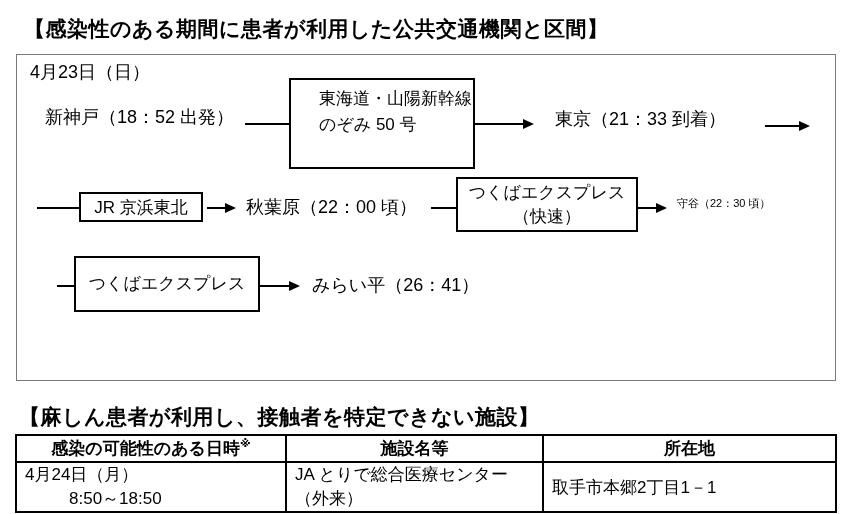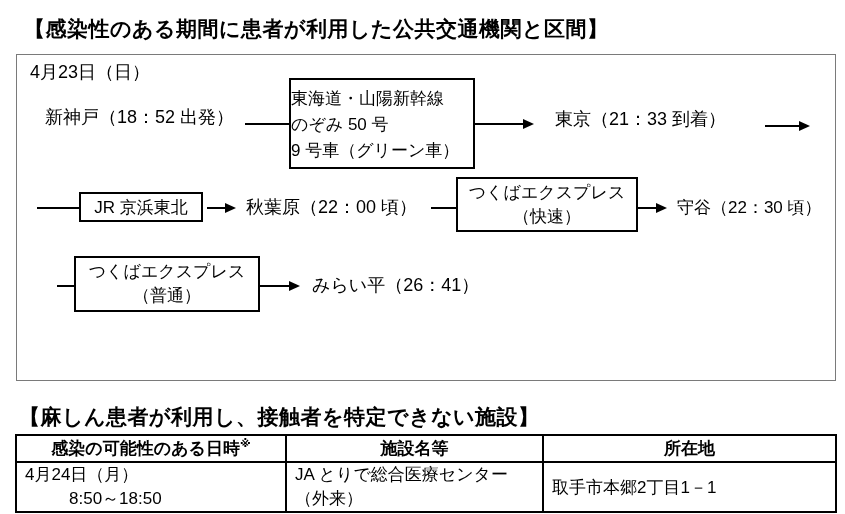--- a/index.html
+++ b/index.html
@@ -19,21 +19,21 @@
     border:1.5px solid #7a7a7a;background:#fff;
   }
   .date{left:13px;top:5px;font-size:18px;white-space:nowrap;}
 
   .station{font-size:18px;font-weight:400;white-space:nowrap;}
   .train-box{
     border:2px solid #000;background:#fff;font-size:17px;
     box-sizing:border-box;white-space:nowrap;
   }
   .train-box .ln{line-height:26px;}
-  .tb-left{text-align:left;padding:6px 4px 0 0;}
+  .tb-left{text-align:left;padding:6px 4px 0 28px;}
   .tb-center{text-align:center;display:flex;flex-direction:column;justify-content:center;}
 
   .hline{height:2px;background:#000;}
   .arrow{height:2px;background:#000;}
   .arrow::after{
     content:"";position:absolute;right:-11px;top:50%;transform:translateY(-50%);
     width:0;height:0;border-left:11px solid #000;
     border-top:5px solid transparent;border-bottom:5px solid transparent;
   }
 
@@ -60,44 +60,42 @@
 
 <div class="abs diagram">
 
   <div class="abs date">4月23日（日）</div>
 
   <div class="abs station" style="left:28px;top:50px;">新神戸（18：52 出発）</div>
   <div class="abs hline" style="left:228px;top:68px;width:44px;"></div>
   <div class="abs train-box tb-left" style="left:272px;top:23px;width:186px;height:91px;">
     <div class="ln">東海道・山陽新幹線</div>
     <div class="ln">のぞみ 50 号</div>
-    <div class="ln">9 号車（グリーン車）</div>
   </div>
   <div class="abs arrow" style="left:458px;top:68px;width:48px;"></div>
   <div class="abs station" style="left:538px;top:52px;">東京（21：33 到着）</div>
   <div class="abs arrow" style="left:748px;top:70px;width:34px;"></div>
 
   <div class="abs hline" style="left:20px;top:152px;width:42px;"></div>
   <div class="abs train-box tb-center" style="left:62px;top:137px;width:124px;height:30px;">
     <div class="ln" style="line-height:17px;">JR 京浜東北</div>
   </div>
   <div class="abs arrow" style="left:190px;top:152px;width:18px;"></div>
   <div class="abs station" style="left:229px;top:140px;">秋葉原（22：00 頃）</div>
   <div class="abs hline" style="left:414px;top:152px;width:25px;"></div>
   <div class="abs train-box tb-center" style="left:439px;top:122px;width:182px;height:55px;">
     <div class="ln" style="line-height:24px;">つくばエクスプレス</div>
     <div class="ln" style="line-height:24px;">（快速）</div>
   </div>
   <div class="abs arrow" style="left:621px;top:152px;width:18px;"></div>
-  <div class="abs station" style="left:660px;top:141px;font-size:17px;">守谷（22：30 頃）</div>
+  <div class="abs station" style="left:660px;top:141px;font-size:11px;">守谷（22：30 頃）</div>
 
   <div class="abs hline" style="left:40px;top:230px;width:17px;"></div>
   <div class="abs train-box tb-center" style="left:57px;top:201px;width:186px;height:56px;">
     <div class="ln" style="line-height:24px;">つくばエクスプレス</div>
-    <div class="ln" style="line-height:24px;">（普通）</div>
   </div>
   <div class="abs arrow" style="left:243px;top:230px;width:29px;"></div>
   <div class="abs station" style="left:295px;top:218px;">みらい平（26：41）</div>
 
 </div>
 
 <div class="abs title title2">【麻しん患者が利用し、接触者を特定できない施設】</div>
 
 <table class="facility-table">
   <colgroup>

